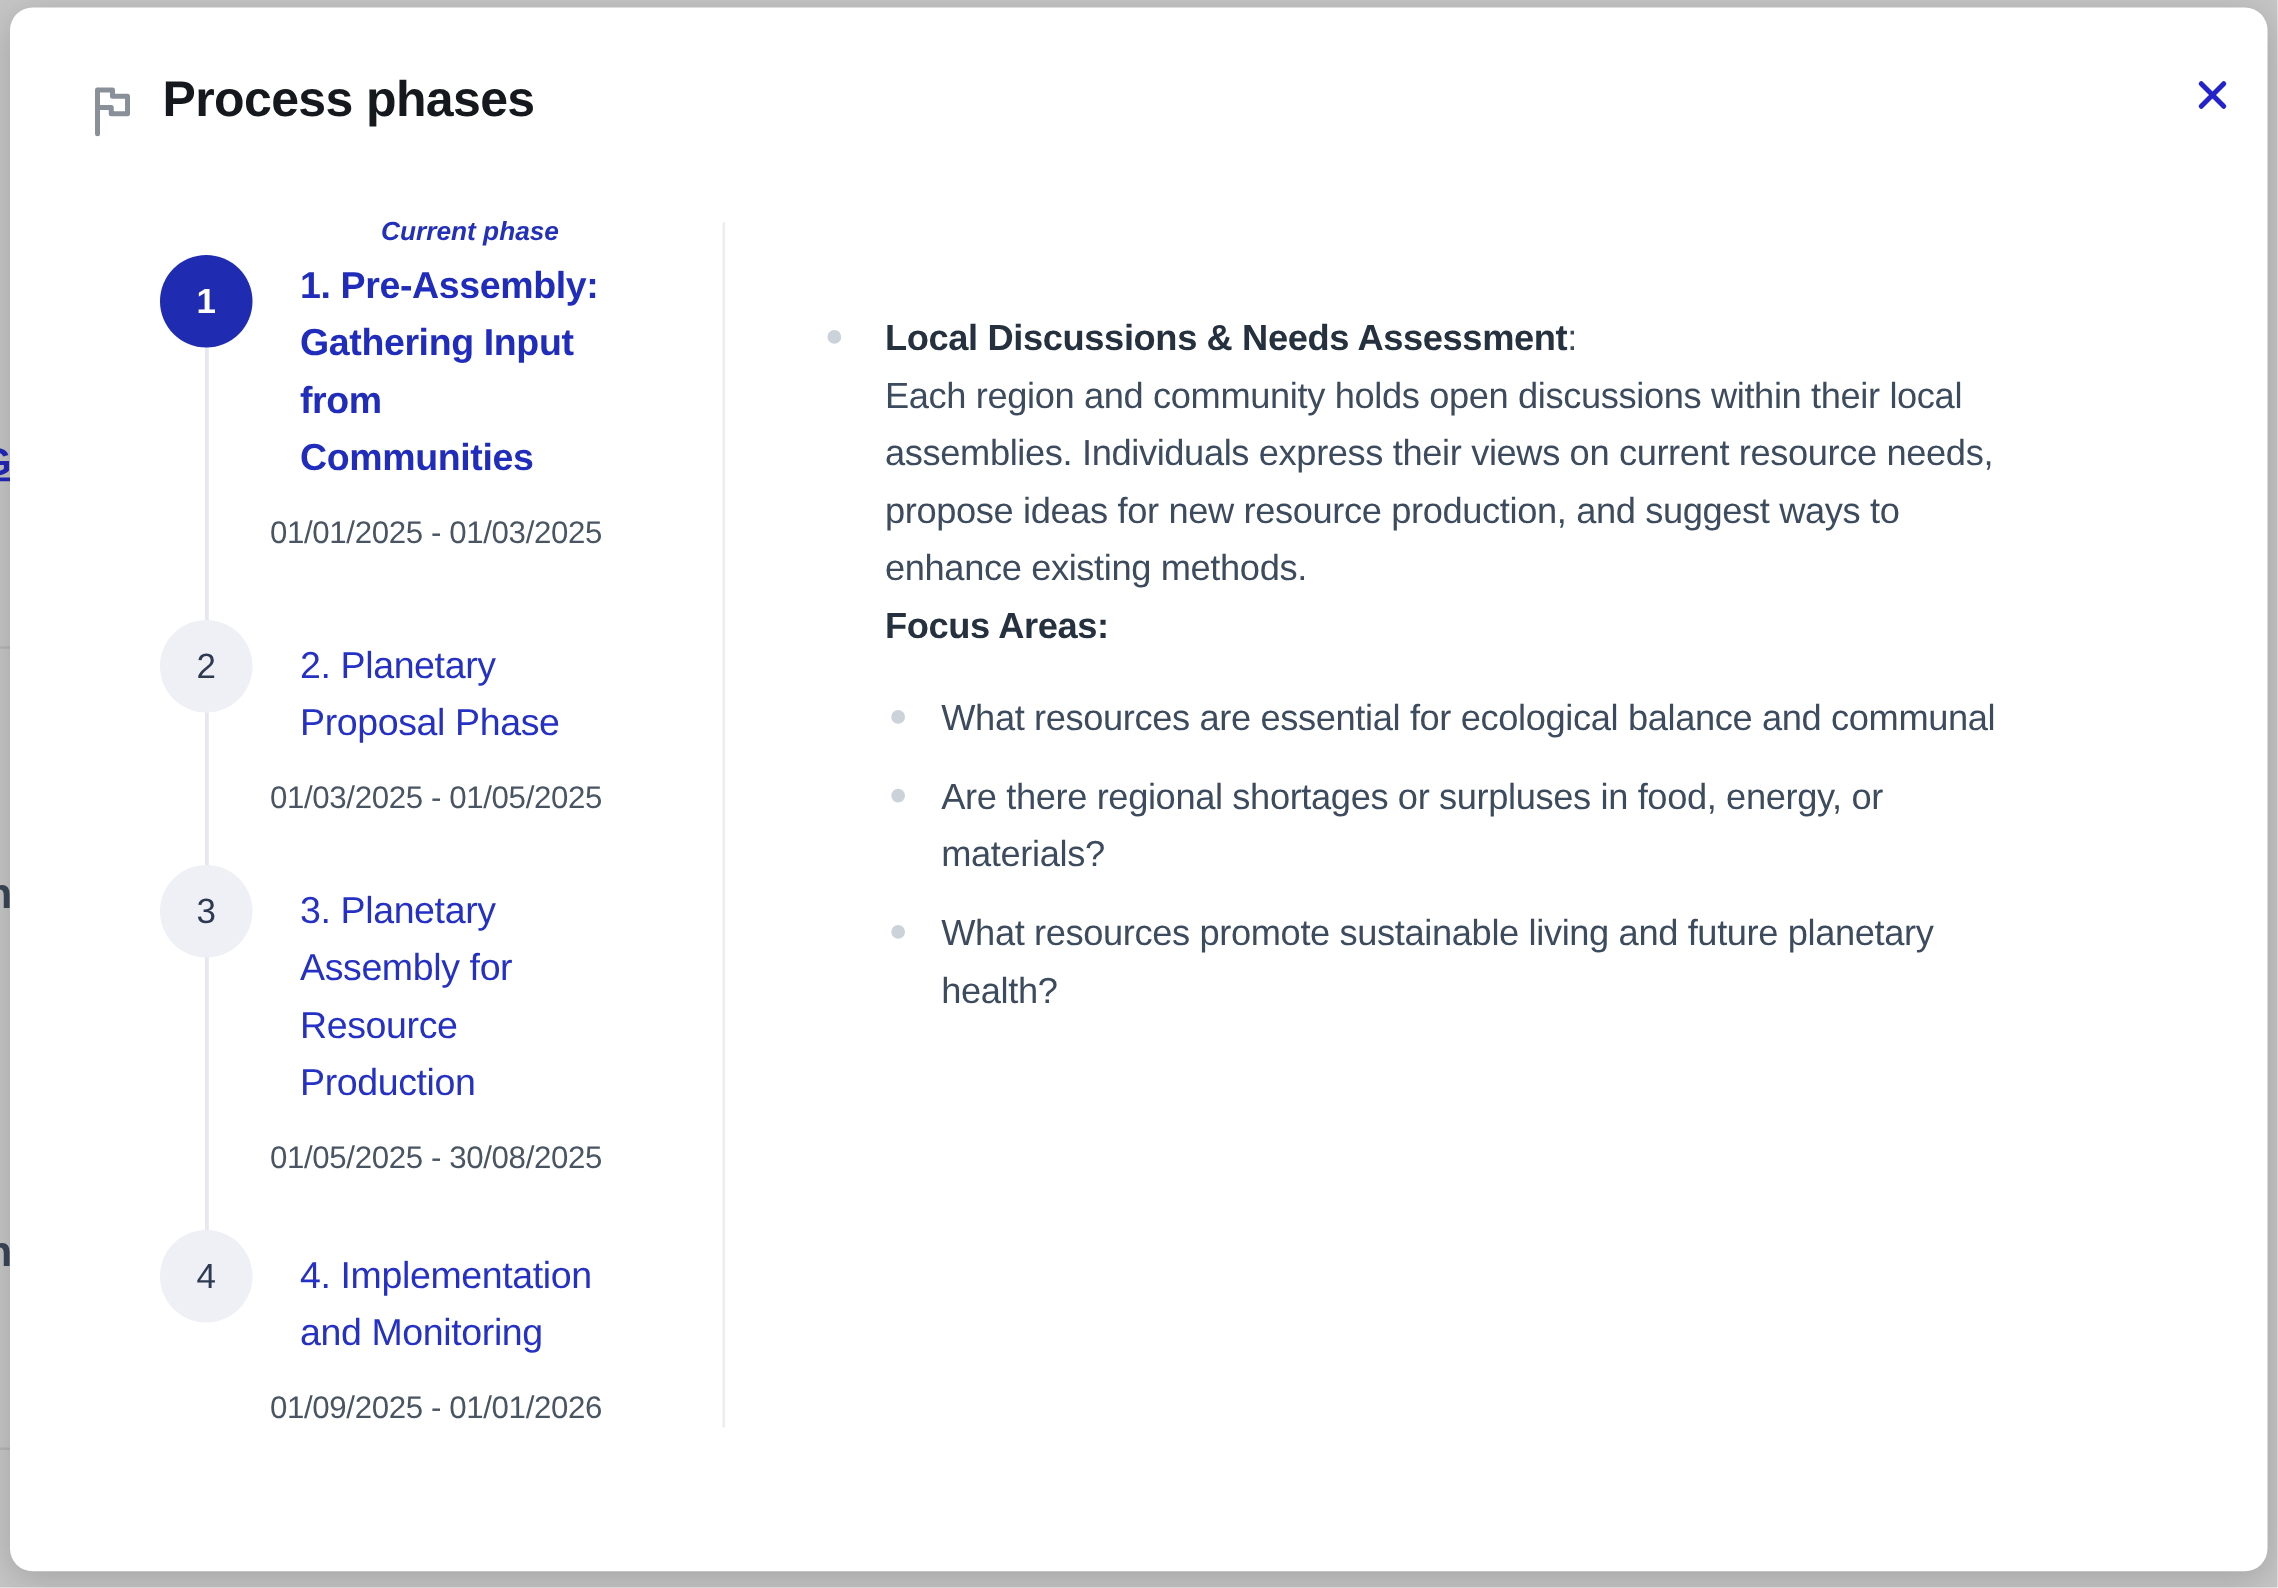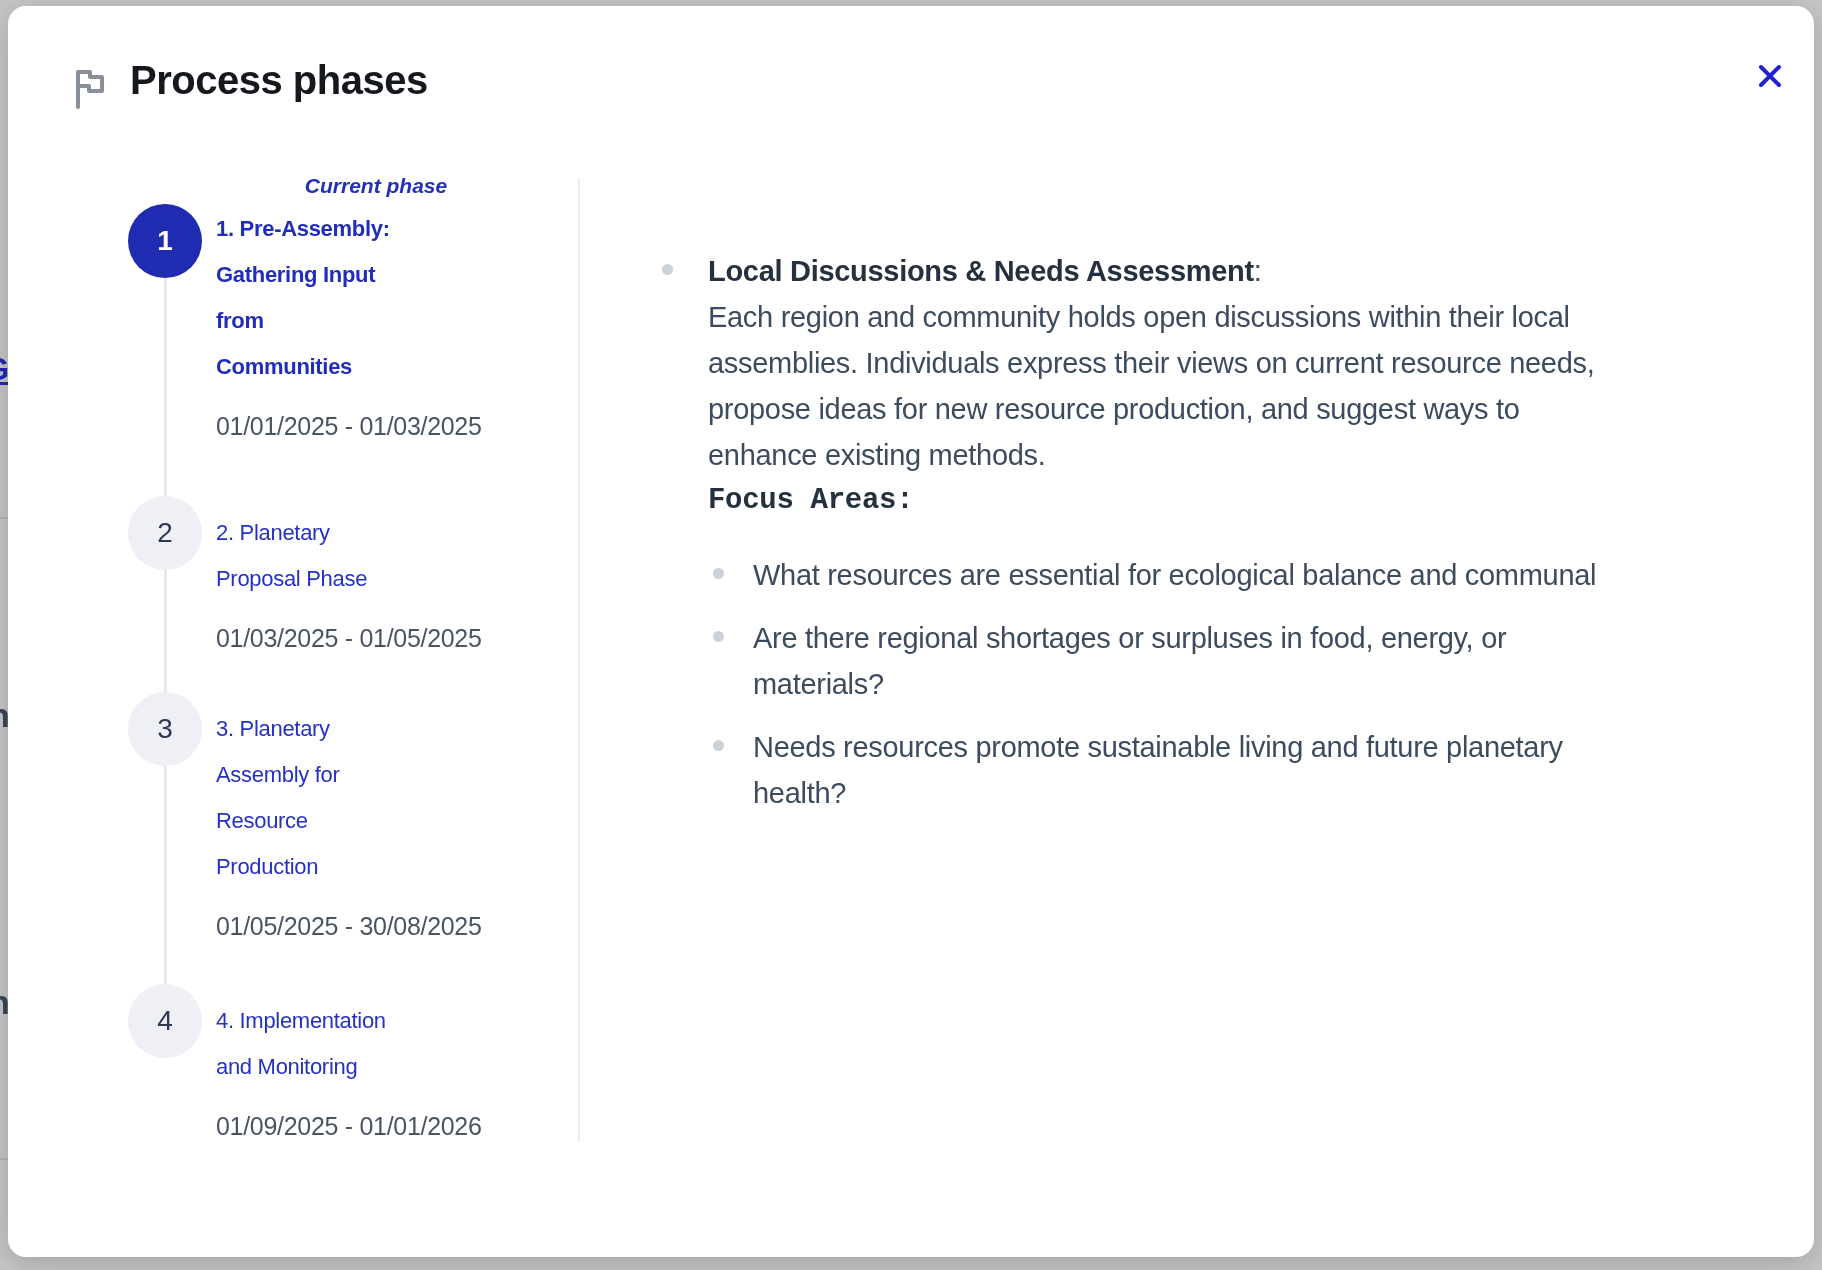--- a/index.html
+++ b/index.html
@@ -74,21 +74,21 @@
   }
   .step-circle.current{background:var(--current-circle);color:#ffffff;font-weight:600;}
   .sc1{top:198px;}.sc2{top:490px;}.sc3{top:686px;}.sc4{top:978px;}
 
   .phase-item{position:absolute;left:208px;width:320px;cursor:pointer;}
   .p1{top:166px;}.p2{top:504px;}.p3{top:700px;}.p4{top:992px;}
   .current-label{
     font-size:21px;font-weight:700;font-style:italic;color:#2330b9;
     line-height:28px;margin-bottom:6px;white-space:nowrap;text-align:center;
   }
-  .phase-title{font-size:22px;line-height:46px;color:var(--accent-blue);letter-spacing:-0.3px;}
+  .phase-title{font-size:30px;line-height:46px;color:var(--accent-blue);letter-spacing:-0.3px;margin-left:24px;}
   .phase-title div{white-space:nowrap;}
   .phase-item.current .phase-title{font-weight:700;color:#202cbc;}
   .phase-dates{
     margin-top:22px;font-size:25px;color:var(--date-text);
     white-space:nowrap;letter-spacing:-0.3px;
   }
 
   .v-divider{
     position:absolute;left:570px;top:172px;width:2px;height:964px;
     background:var(--divider);
@@ -96,21 +96,21 @@
 
   
   .dot{position:absolute;width:11px;height:11px;border-radius:50%;background:var(--bullet-dot);}
   .main-dot{left:654px;top:258px;}
   .content-block{
     position:absolute;left:700px;top:242px;width:1060px;
     font-size:29px;line-height:46px;color:var(--body-text);letter-spacing:-0.3px;
   }
   .content-block .line{white-space:nowrap;}
   .bold-heading{font-weight:700;color:var(--heading-text);}
-  .focus-label{font-weight:700;color:var(--heading-text);font-family:Liberation Mono, monospace;}
+  .focus-label{font-weight:700;color:var(--heading-text);}
   .sub-list{margin-top:28px;}
   .sub-item{position:relative;padding-left:45px;margin-bottom:17px;}
   .sub-item .dot{left:5px;top:16px;}
 </style>
 </head>
 <body>
 
 <div class="bg-fragment frag-g">G</div>
 <div class="bg-fragment frag-n1">n</div>
 <div class="bg-fragment frag-n2">n</div>
@@ -190,19 +190,19 @@
         <span class="dot"></span>
         <div class="line">What resources are essential for ecological balance and communal</div>
       </div>
       <div class="sub-item">
         <span class="dot"></span>
         <div class="line">Are there regional shortages or surpluses in food, energy, or</div>
         <div class="line">materials?</div>
       </div>
       <div class="sub-item">
         <span class="dot"></span>
-        <div class="line">Needs resources promote sustainable living and future planetary</div>
+        <div class="line">What resources promote sustainable living and future planetary</div>
         <div class="line">health?</div>
       </div>
     </div>
   </div>
 
 </div>
 
 </body></html>

